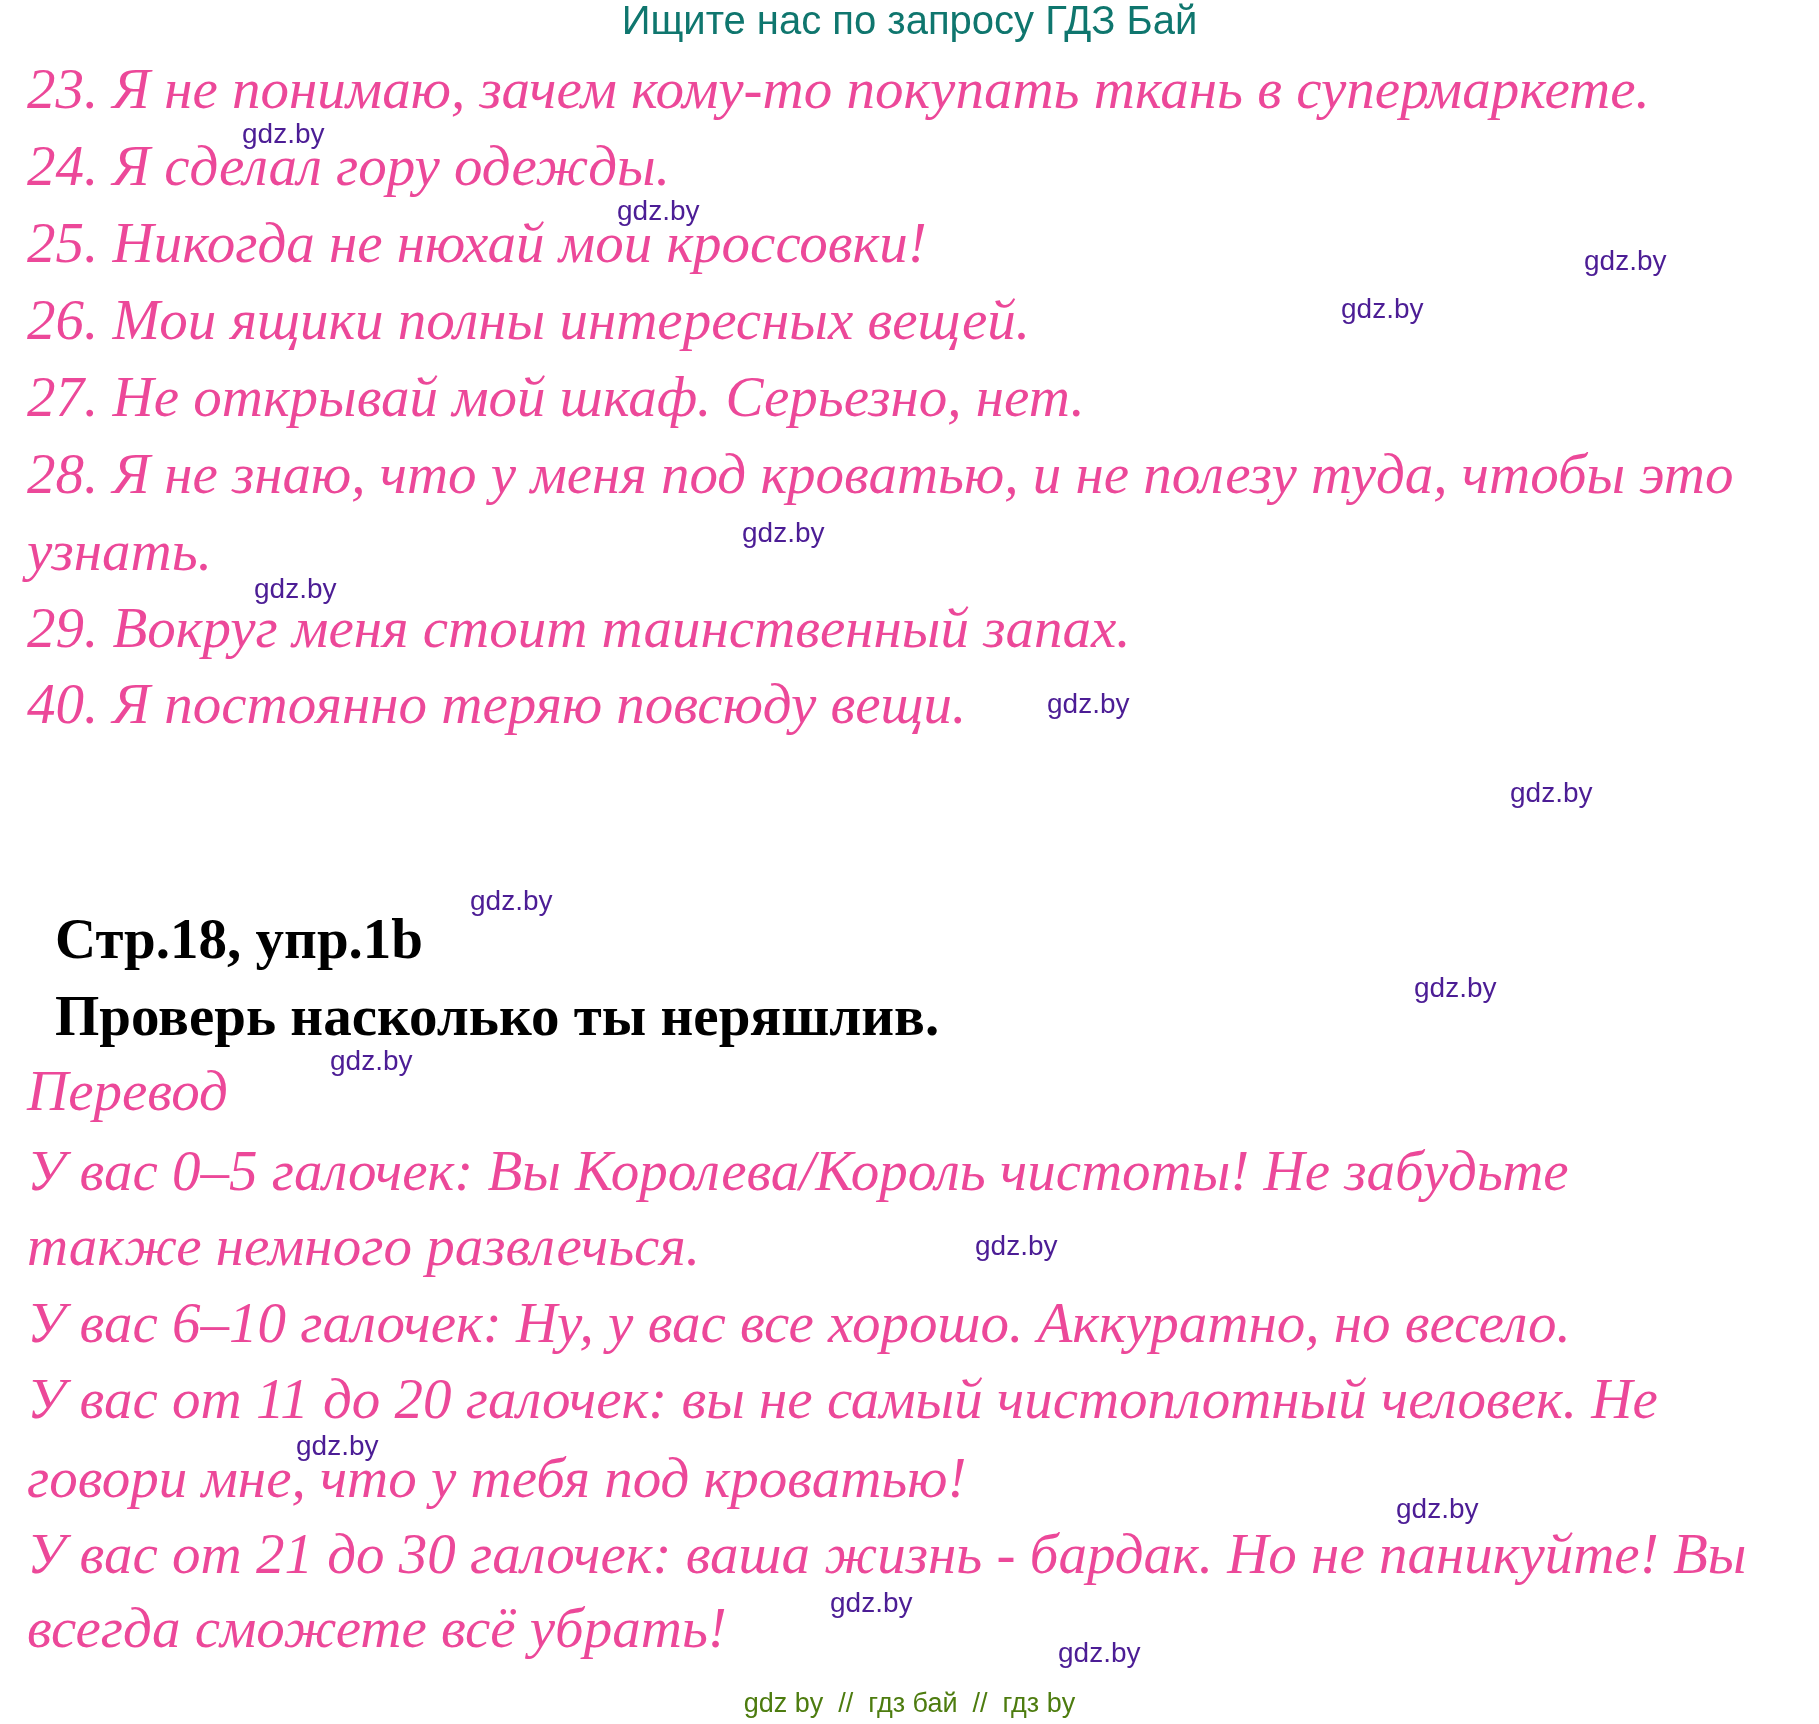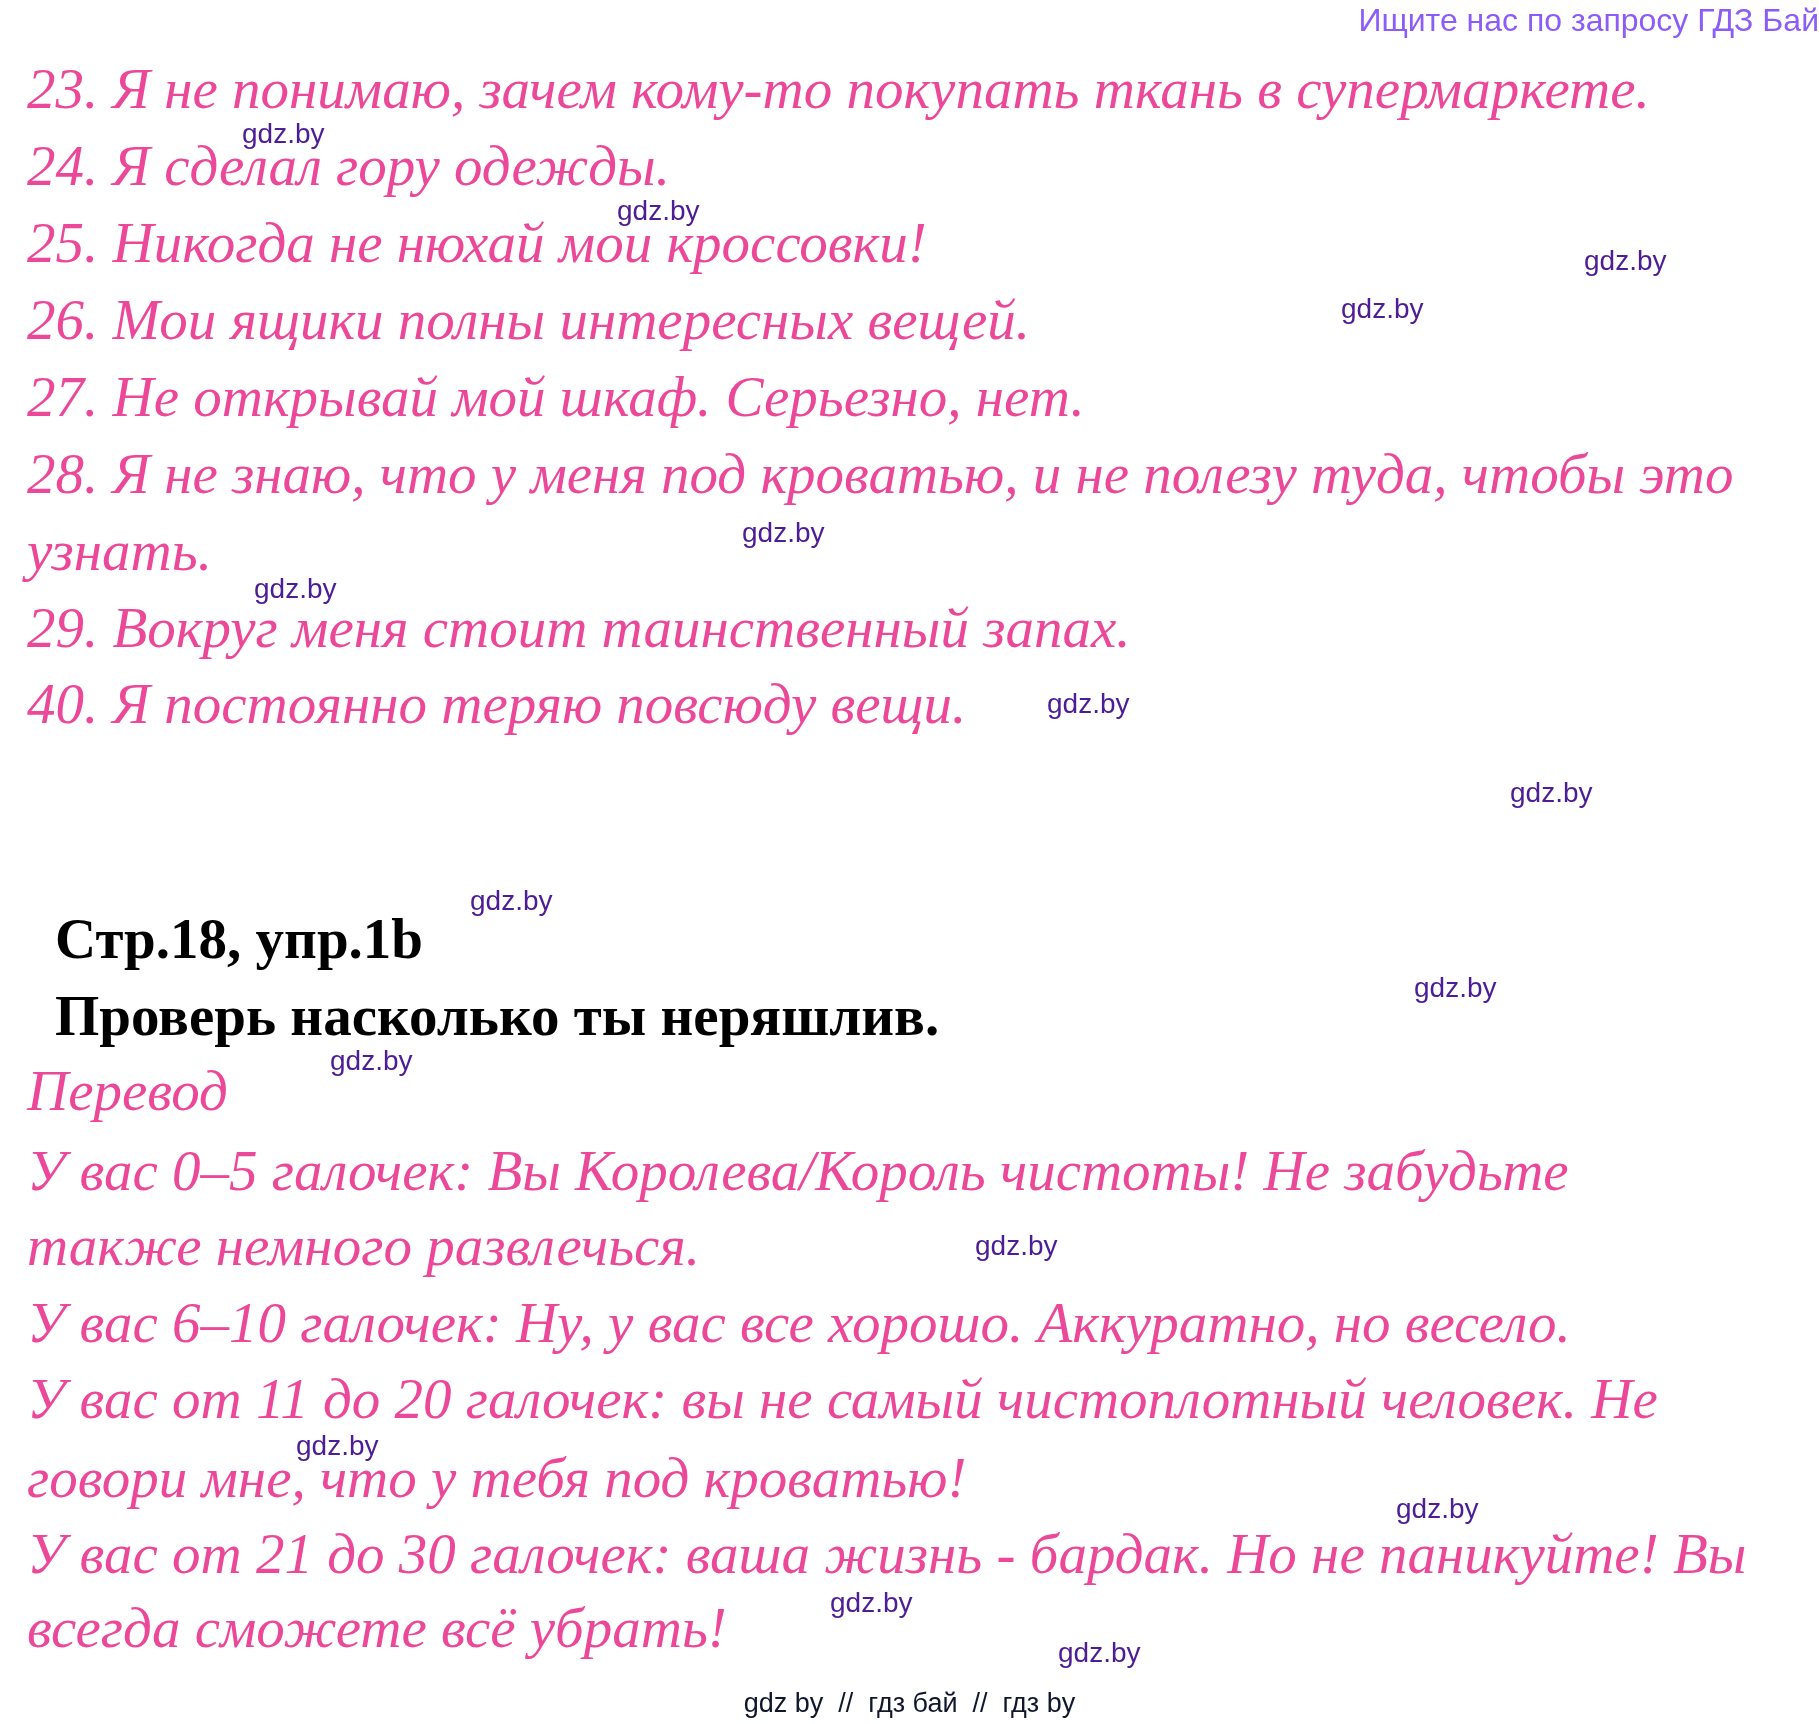--- a/index.html
+++ b/index.html
@@ -1,26 +1,26 @@
 <!DOCTYPE html>
 <html><head>
 <meta charset="utf-8">
 <style>
   html, body { margin: 0; padding: 0; background: #ffffff; }
   body { width: 1819px; height: 1724px; position: relative; overflow: hidden; }
   .page { position: absolute; left: 0; top: 0; width: 1819px; height: 1724px; background: #ffffff; }
   .banner {
-    position: absolute; left: 0; top: 5px; width: 1819px; text-align: right;
-    font-family: "Liberation Sans", sans-serif; font-size: 32px; line-height: 30px;
-    color: #8b5cf6; white-space: nowrap;
+    position: absolute; left: 0; top: 5px; width: 1819px; text-align: center;
+    font-family: "Liberation Sans", sans-serif; font-size: 40px; line-height: 30px;
+    color: #0f766e; white-space: nowrap;
   }
   .footer {
     position: absolute; left: 0; top: 1690px; width: 1819px; text-align: center;
     font-family: "Liberation Sans", sans-serif; font-size: 27px; line-height: 27px;
-    color: #0f172a; white-space: pre;
+    color: #4d7c0f; white-space: pre;
   }
   .line {
     position: absolute; left: 27px;
     font-family: "Liberation Serif", serif; font-size: 57px; line-height: 57px;
     font-style: italic; color: #ec4899; white-space: nowrap;
   }
   .heading {
     position: absolute; left: 28px;
     font-family: "Liberation Serif", serif; font-size: 57px; line-height: 57px;
     font-weight: bold; color: #000; white-space: nowrap; margin-left: 27px;

